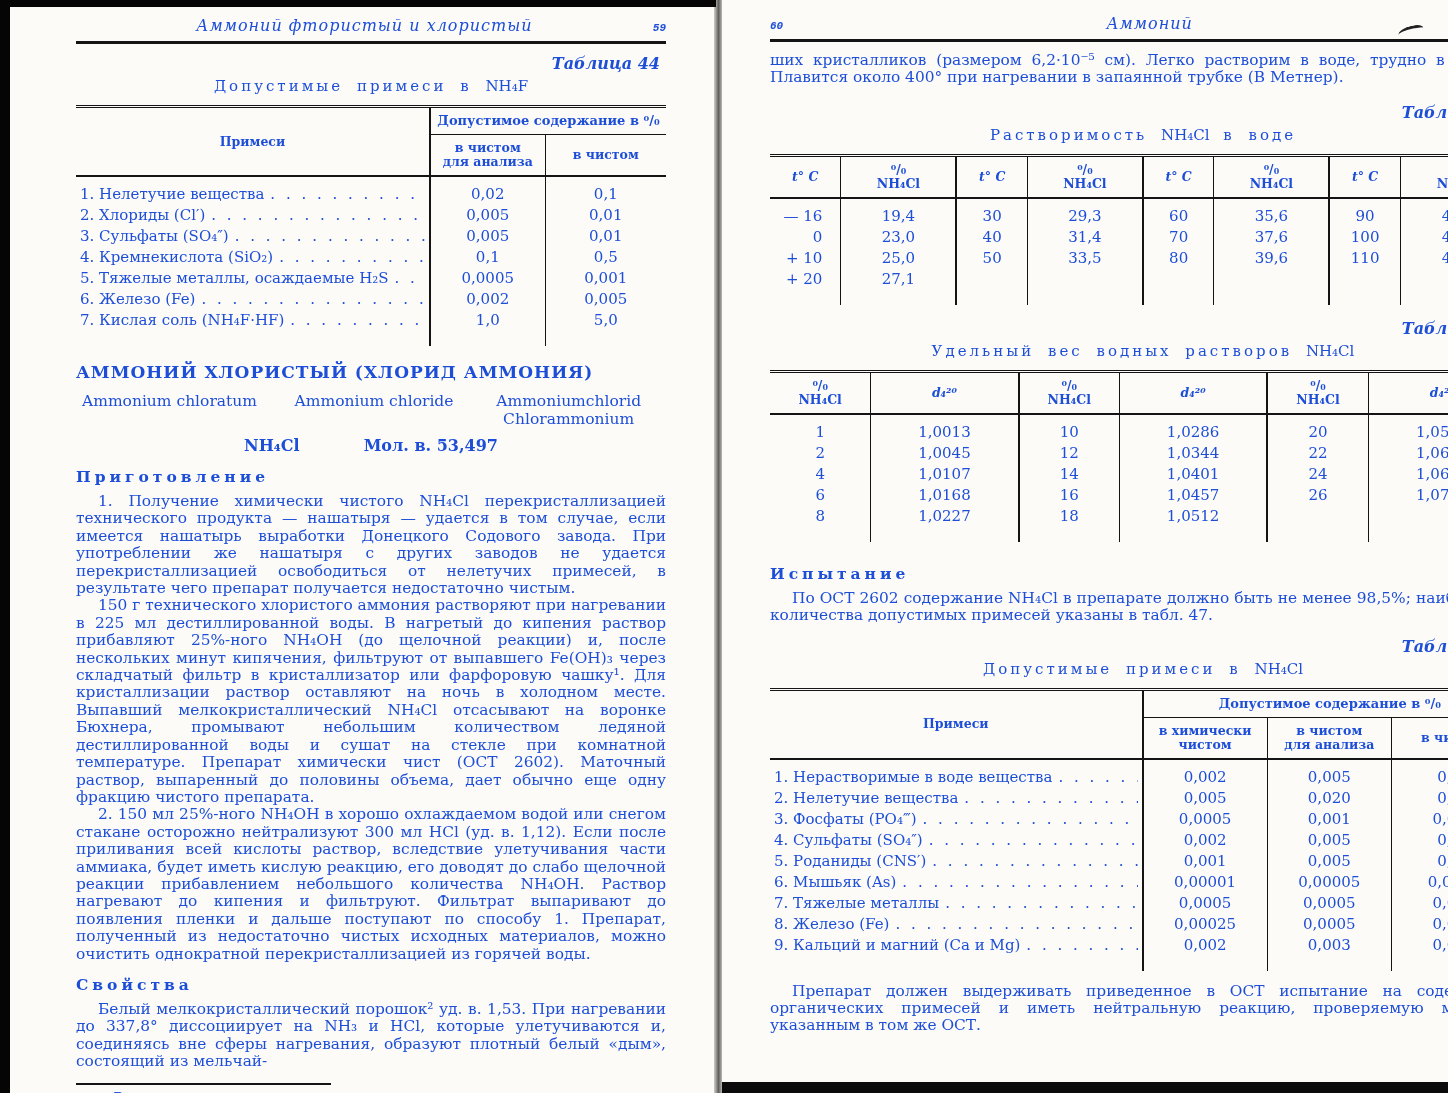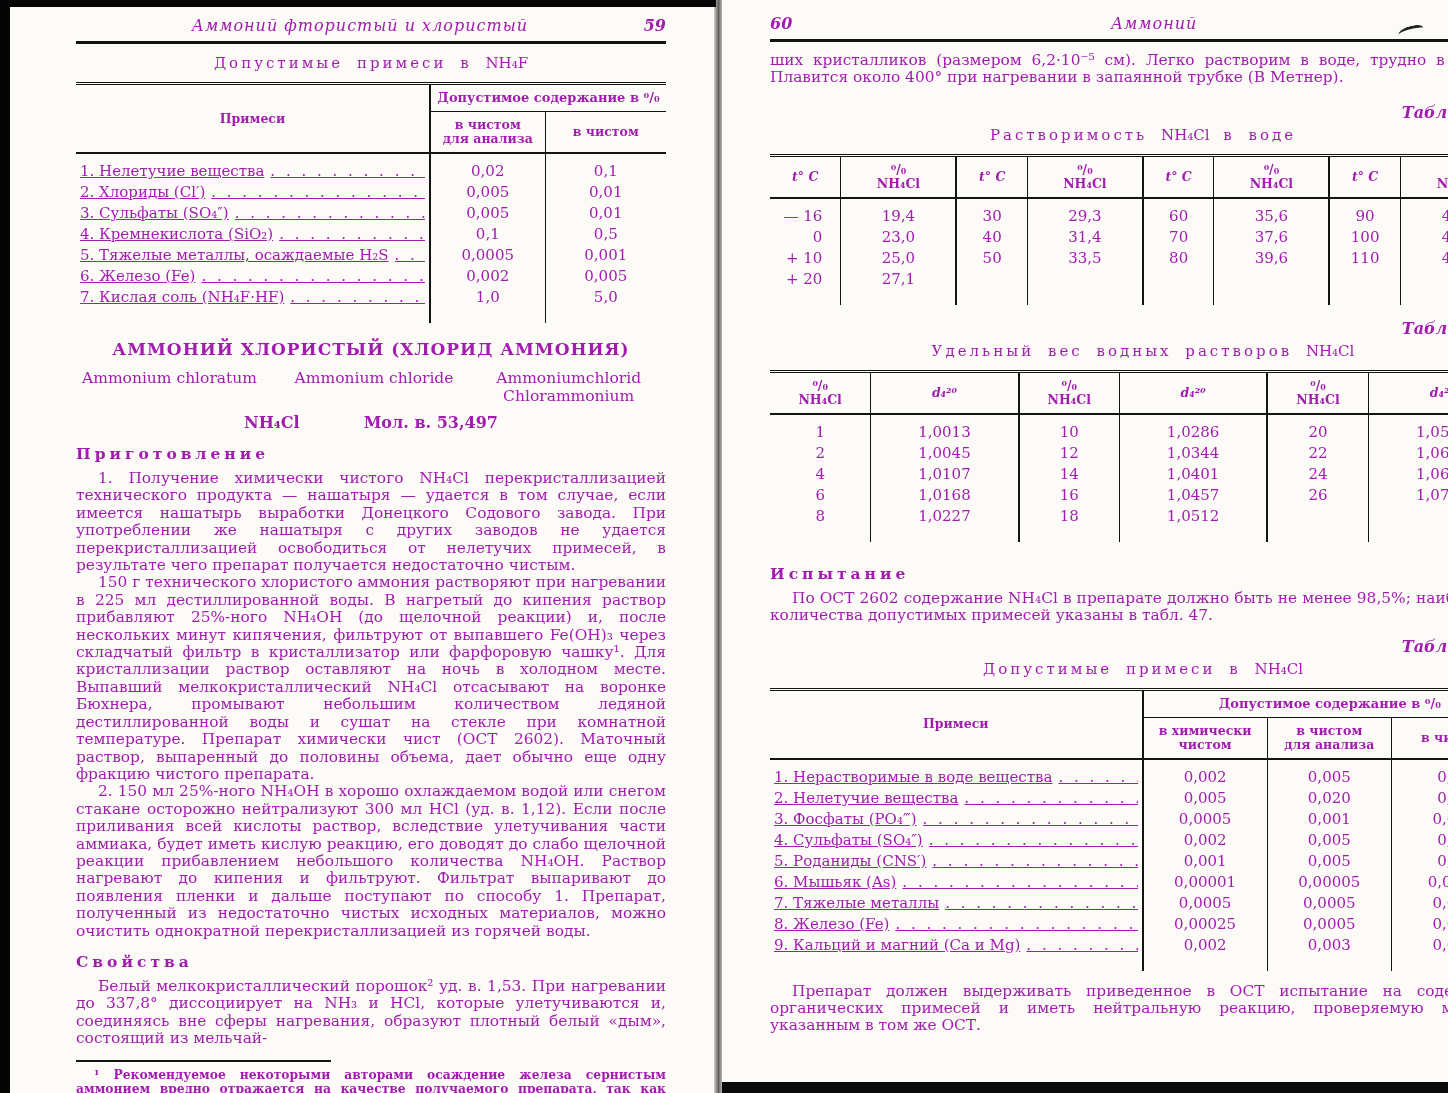--- a/index.html
+++ b/index.html
@@ -1,34 +1,34 @@
 <!DOCTYPE html>
 <html lang="ru"><head>
 <meta charset="utf-8">
 <style>
   html,body{margin:0;padding:0;background:#e9e7e2;}
   .spread{position:relative;width:1448px;height:1093px;background:#f4f2ee;overflow:hidden;
-          font-family:"DejaVu Serif","Liberation Serif",serif;color:#a21caf;}
+          font-family:"DejaVu Serif","Liberation Serif",serif;color:#1d4ed8;}
   
   .edge-left{position:absolute;left:0;top:0;width:10px;height:100%;background:#050505;}
   .edge-top{position:absolute;left:0;top:0;width:716px;height:7px;background:#050505;}
   .edge-bottom-right{position:absolute;left:722px;bottom:0;width:726px;height:11px;background:#0a0a0a;}
   .gutter{position:absolute;left:714px;top:0;width:8px;height:100%;
           background:linear-gradient(90deg,#cfcdc8,#8e8c88 35%,#5f5d5a 55%,#b9b7b2);}
   .artifact-squiggle{position:absolute;left:1398px;top:26px;width:26px;height:8px;
           border-top:3px solid #222;border-radius:60% 40%;transform:rotate(-12deg);}
 
   .page{position:absolute;top:0;height:1093px;background:#fcfbf8;box-sizing:border-box;}
   .page-left{left:10px;width:704px;padding:16px 48px 0 66px;}
   .page-right{left:722px;width:810px;padding:14px 16px 0 48px;}
 
   
   .running{display:flex;align-items:baseline;font-style:italic;font-size:16px;}
   .running .rh-title{flex:1;text-align:center;letter-spacing:1px;}
-  .running .rh-num{font-style:italic;font-weight:bold;font-size:16px;}
+  .running .rh-num{font-style:italic;font-weight:bold;font-size:11px;font-family:Liberation Mono, monospace;}
   .head-rule{border:0;border-top:3px solid #141414;margin:6px 0 10px 0;}
 
   
   .tbl-label{text-align:right;font-style:italic;font-weight:bold;font-size:16px;margin:10px 6px 4px 0;}
   .tbl-title{text-align:center;font-size:15px;letter-spacing:3px;word-spacing:6px;margin:4px 0 10px 0;}
   .tbl-title .nosp{letter-spacing:0;text-align:center;}
 
   
   table.tbl{border-collapse:collapse;width:100%;border-top:3px double #141414;table-layout:fixed;}
   table.tbl th{font-weight:bold;font-size:12.5px;line-height:14px;
@@ -40,21 +40,21 @@
 
   
   .tbl44 col.c1{width:60%;}.tbl44 col.c2{width:19.5%;}.tbl44 col.c3{width:20.5%;}
   .tbl44 th.grp{border-left:2px solid #141414;border-bottom:1.5px solid #141414;font-size:13px;}
   .tbl44 th.sub1{border-left:2px solid #141414;}
   .tbl44 th.sub2{border-left:1px solid #141414;}
   .tbl44 td:nth-child(2){border-left:2px solid #141414;}
   .tbl44 td:nth-child(3){border-left:1px solid #141414;}
 
   
-  td.leadcell{text-align:left;padding-right:8px;text-decoration:underline;}
+  td.leadcell{text-align:left;padding-right:8px;}
   .leadwrap{display:flex;align-items:baseline;}
   .leadwrap .lbl{white-space:nowrap;}
   .leadwrap .dots{flex:1;overflow:hidden;white-space:nowrap;margin-left:6px;letter-spacing:3px;}
 
   
   .tbl45 col.t{width:9.5%;}.tbl45 col.p{width:15.5%;}
   .tbl45 th:nth-child(even),.tbl45 td:nth-child(even){border-left:1px solid #141414;}
   .tbl45 th:nth-child(odd):not(:first-child),.tbl45 td:nth-child(odd):not(:first-child){border-left:2.5px solid #141414;}
   .tbl45 td:first-child,.tbl46 td{font-size:15px;}
   .tbl45 td:nth-child(1){text-align:right;padding-right:18px;}
@@ -66,21 +66,21 @@
   
   .tbl47 col.c1{width:50%;}.tbl47 col.cn{width:16.7%;}
   .tbl47 th.grp{border-left:2px solid #141414;border-bottom:1.5px solid #141414;font-size:13px;}
   .tbl47 th.sub1{border-left:2px solid #141414;}
   .tbl47 th.subn{border-left:1px solid #141414;}
   .tbl47 td:nth-child(2){border-left:2px solid #141414;}
   .tbl47 td:nth-child(3),.tbl47 td:nth-child(4){border-left:1px solid #141414;}
   .tbl47 td{line-height:18.5px;}
 
   
-  .sec-head{text-align:center;font-weight:bold;font-size:17px;letter-spacing:1px;margin:16px 0 10px 0;}
+  .sec-head{font-weight:bold;font-size:17px;letter-spacing:1px;margin:16px 0 10px 0;}
   .synonyms{display:flex;justify-content:flex-end;font-size:15.5px;margin:2px 0 8px 0;}
   .synonyms .syn{flex:1;text-align:center;}
   .synonyms .syn:first-child{text-align:left;padding-left:6px;}
   .synonyms .syn:last-child{text-align:center;}
   .formula-line{display:flex;justify-content:center;gap:64px;font-weight:bold;font-size:16px;margin:6px 0 12px 0;}
   h3.part{font-weight:bold;font-size:15.5px;letter-spacing:4px;margin:12px 0 7px 0;}
   p.body{font-size:15.4px;line-height:17.4px;text-align:justify;text-indent:22px;margin:0;}
   p.noindent{text-indent:0;}
   .foot-rule{border:0;border-top:2px solid #141414;width:255px;margin:12px 0 6px 0;}
   p.footnote{font-size:12.3px;line-height:14.2px;text-align:justify;text-indent:18px;margin:0;font-weight:600;}
@@ -90,20 +90,21 @@
 
 <div class="spread">
 
   <div class="page page-left">
     <div class="running">
       <span class="rh-title">Аммоний фтористый и хлористый</span>
       <span class="rh-num">59</span>
     </div>
     <hr class="head-rule">
 
+    <div class="tbl-label">Таблица 44</div>
     <div class="tbl-title">
       <span>Допустимые примеси в</span>
       <span class="nosp">NH₄F</span>
     </div>
     <table class="tbl tbl44">
       <colgroup>
           <col class="c1">
           <col class="c2">
           <col class="c3">
         </colgroup>

